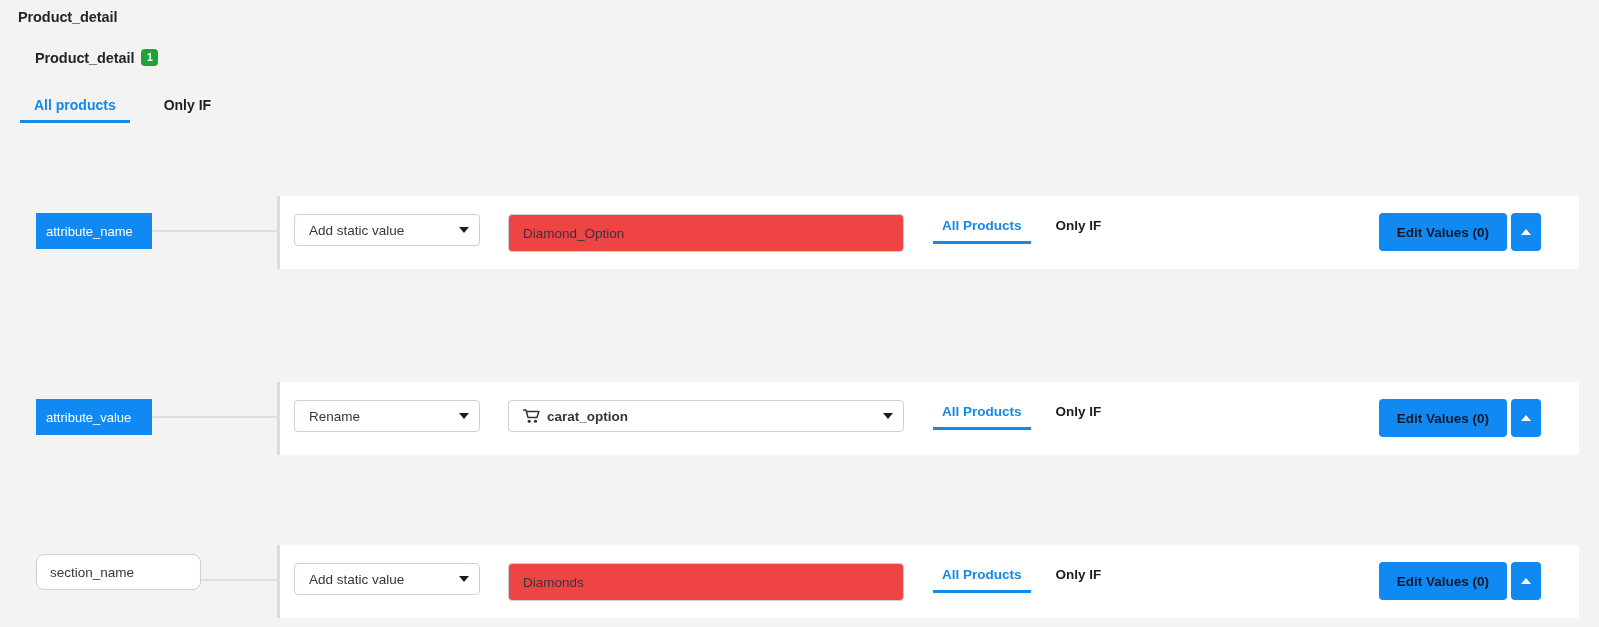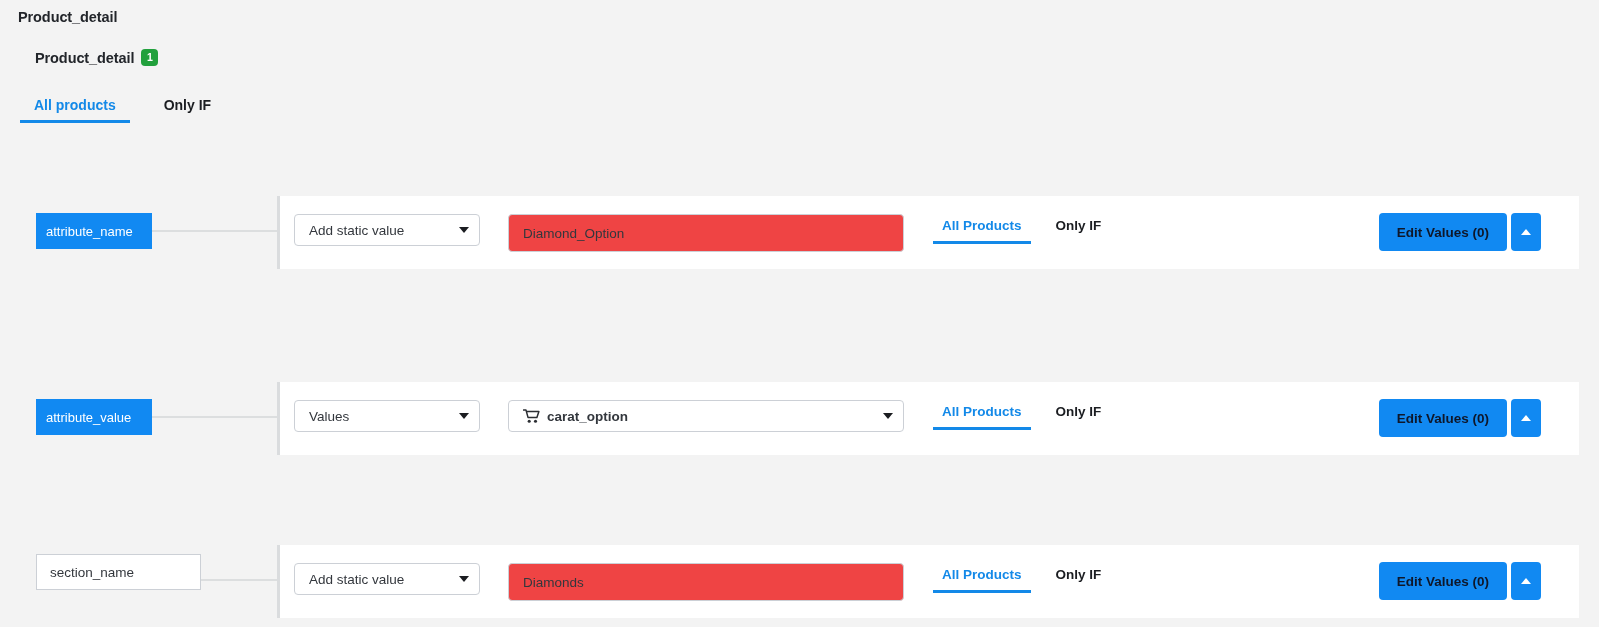--- a/index.html
+++ b/index.html
@@ -118,21 +118,21 @@
     cursor: pointer;
   }
   .field-input {
     position: absolute;
     left: 36px;
     top: 9px;
     width: 165px;
     height: 36px;
     background: #ffffff;
     border: 1px solid #ccd0d6;
-    border-radius: 0;
+    border-radius: 8px;
     display: flex;
     align-items: center;
     padding-left: 13px;
     font-size: 13.5px;
     color: #33373d;
     cursor: text;
   }
 
   
   .connector {
@@ -342,21 +342,21 @@
       </div>
     </div>
   </div>
 
   <div class="row row-2">
     <div class="field-chip">attribute_value</div>
     <div class="connector connector-chip"></div>
     <div class="row-card">
       <div class="card-inner">
         <div class="ui-select select-action">
-          <span class="sel-label">Values</span>
+          <span class="sel-label">Rename</span>
           <span class="caret"></span>
         </div>
         <div class="ui-select select-value">
           <span class="cart-icon">
             <svg width="17" height="15" viewBox="0 0 17 15" xmlns="http://www.w3.org/2000/svg">
               <path d="M0.4 1.1 L3.0 1.1 L5.0 8.4 L13.9 8.4 L15.9 2.6 L4.2 2.6" fill="none" stroke="#2b2e33" stroke-width="1.5" stroke-linejoin="round" stroke-linecap="round"></path>
               <circle cx="6.2" cy="12.3" r="1.55" fill="#2b2e33"></circle>
               <circle cx="12.5" cy="12.3" r="1.55" fill="#2b2e33"></circle>
             </svg>
           </span>

